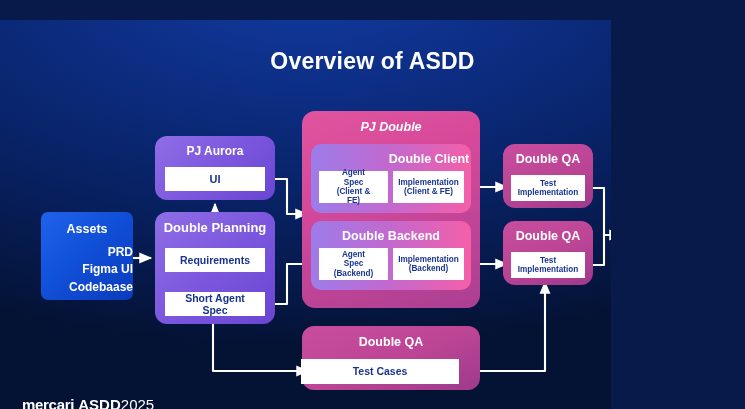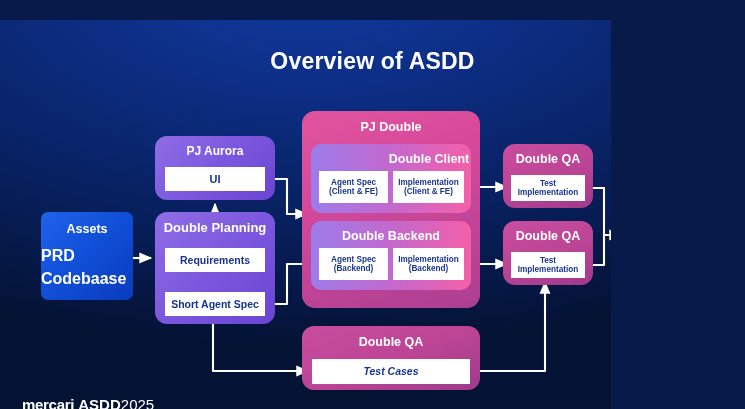--- a/index.html
+++ b/index.html
@@ -72,36 +72,36 @@
     background: #ffffff;
     border-radius: 0;
     box-sizing: border-box;
     display: flex;
     align-items: center;
     justify-content: center;
     text-align: center;
     color: #18348f;
     font-weight: bold;
     line-height: 1.15;
-    padding: 2px 4px;
+    padding: 2px 15px;
   }
 
   
   #assets {
     left: 41px; top: 192px; width: 92px; height: 88px;
     background: linear-gradient(135deg, #1f63ea 0%, #1150d8 45%, #0a3bbd 100%);
     border-radius: 7px;
   }
   #assets .group-title { top: 10px; font-size: 12.5px; }
   #assets .assets-list {
     position: absolute;
     left: 0; top: 32px; width: 100%;
-    text-align: left;
+    text-align: right;
     color: #ffffff;
-    font-size: 16px;
+    font-size: 12px;
     font-weight: bold;
     line-height: 1.45;
   }
 
   #pj-aurora {
     left: 155px; top: 116px; width: 120px; height: 64px;
     background: linear-gradient(135deg, #8f6ee6 0%, #7a55dd 55%, #6a45d2 100%);
   }
   #pj-aurora .group-title { top: 8px; font-size: 12px; }
   #chip-ui { left: 165px; top: 147px; width: 100px; height: 24px; font-size: 11px; }
@@ -112,21 +112,21 @@
   }
   #double-planning .group-title { top: 8px; font-size: 13px; }
   #chip-requirements { left: 165px; top: 228px; width: 100px; height: 24px; font-size: 10.5px; }
   #chip-short-agent-spec { left: 165px; top: 272px; width: 100px; height: 24px; font-size: 10.5px; }
 
   #pj-double {
     left: 302px; top: 91px; width: 178px; height: 197px;
     background: linear-gradient(160deg, #e0549e 0%, #d6499a 35%, #ab3f92 100%);
     border-radius: 13px;
   }
-  #pj-double .group-title { top: 9px; font-size: 12.5px; }
+  #pj-double .group-title { top: 9px; font-size: 12.5px; font-style: italic; }
 
   #double-client {
     left: 311px; top: 124px; width: 160px; height: 69px;
     background: linear-gradient(90deg, #9d7cea 0%, #c169cf 48%, #f45fa8 100%);
     border-radius: 10px;
   }
   #double-client .group-title { top: 8px; font-size: 12.5px; padding-left: 38px; }
   #chip-agent-spec-client { left: 319px; top: 151px; width: 69px; height: 32px; font-size: 8.2px; }
   #chip-impl-client { left: 393px; top: 151px; width: 71px; height: 32px; font-size: 8.2px; }
 
@@ -151,21 +151,21 @@
     background: linear-gradient(160deg, #c94d9e 0%, #bd4596 50%, #9e3a8c 100%);
   }
   #qa-mid .group-title { top: 8px; font-size: 12.5px; }
   #chip-test-impl-mid { left: 511px; top: 232px; width: 74px; height: 26px; font-size: 8.2px; }
 
   #qa-bottom {
     left: 302px; top: 306px; width: 178px; height: 64px;
     background: linear-gradient(160deg, #c94d9e 0%, #bd4596 50%, #9e3a8c 100%);
   }
   #qa-bottom .group-title { top: 9px; font-size: 12.5px; }
-  #chip-test-cases { left: 312px; top: 339px; width: 158px; height: 25px; font-size: 10.5px; font-style: italic; }
+  #chip-test-cases { left: 301px; top: 339px; width: 158px; height: 25px; font-size: 10.5px; }
 
   #release {
     left: 625px; top: 181px; width: 88px; height: 68px;
     background: linear-gradient(150deg, #45b1ee 0%, #2f9ee4 50%, #1e87d4 100%);
     border-radius: 2px;
     text-decoration: underline;
   }
   #release .group-title { top: 26px; font-size: 12.5px; }
 
   
@@ -212,20 +212,21 @@
       <path d="M585,168 L604,168 L604,215 L621,215"></path>
     </g>
 
     <path d="M585,245 L604,245 L604,215" fill="none" stroke="#ffffff" stroke-width="2.1" stroke-linecap="butt" stroke-linejoin="round"></path>
   </svg>
 
   <div class="group" id="assets">
     <div class="group-title">Assets</div>
     <div class="assets-list">
       <div>PRD</div>
+      <div>Figma UI</div>
       <div>Codebaase</div>
     </div>
   </div>
 
   <div class="group" id="pj-aurora">
     <div class="group-title">PJ Aurora</div>
   </div>
   <div class="chip" id="chip-ui">UI</div>
 
   <div class="group" id="double-planning">

